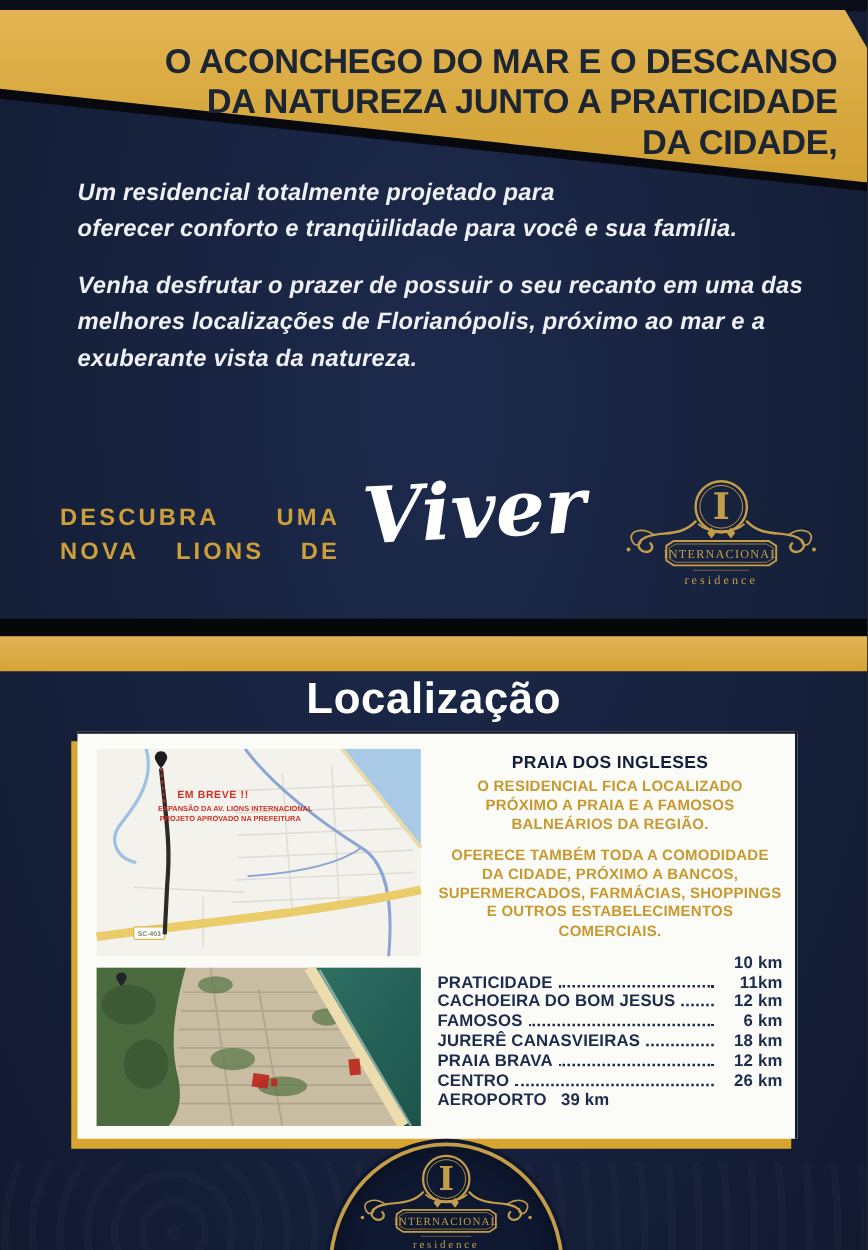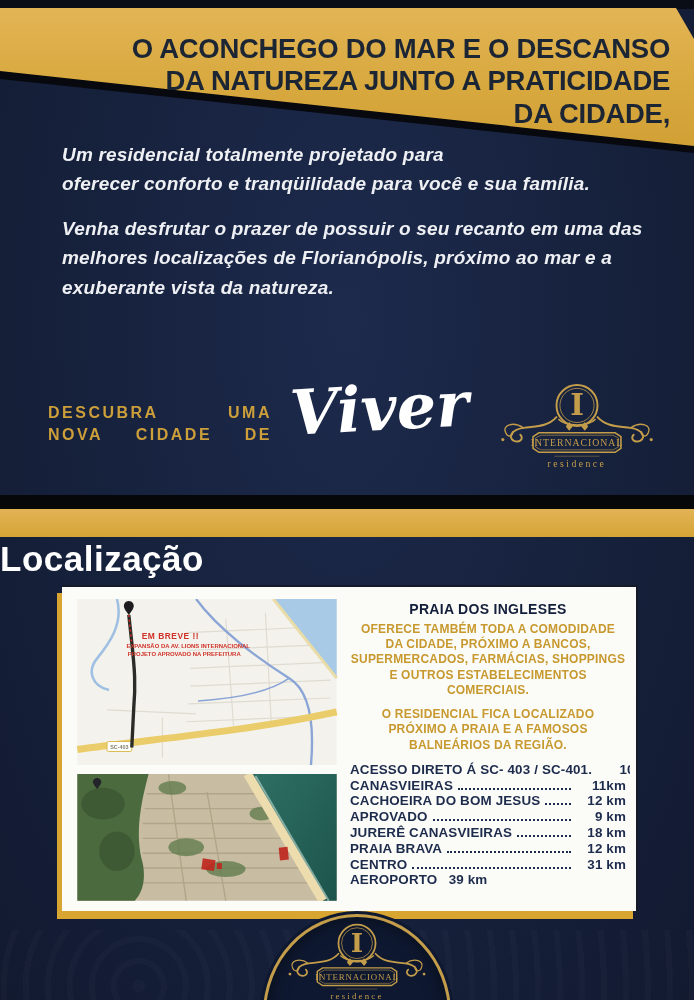--- a/index.html
+++ b/index.html
@@ -17,32 +17,32 @@
     clip-path:polygon(0 8px,676px 8px,694px 39px,694px 146px,0 71px);}
   .headline{position:absolute;top:33px;right:24px;text-align:right;margin:0;
     font-size:27.5px;line-height:1.18;font-weight:bold;color:#1c2534;
     letter-spacing:-0.3px;white-space:pre-line;}
   
   .intro-p{position:absolute;left:62px;margin:0;color:#eef0f4;font-weight:bold;font-style:italic;
     font-size:19px;line-height:1.55;letter-spacing:0.2px;white-space:pre-line;}
   .p1{top:140px;} .p2{top:214px;} .p3{top:318px;}
   
   .tagline{position:absolute;top:402px;left:48px;width:224px;color:#cd9f3a;font-weight:bold;
-    font-size:16px;letter-spacing:2.5px;}
+    font-size:19px;letter-spacing:2.5px;}
   .tagline .t-line{display:flex;justify-content:space-between;line-height:1.4;}
   .viver{position:absolute;top:372px;left:290px;font-family:"DejaVu Serif",serif;font-style:italic;
     font-weight:bold;font-size:62px;color:#ffffff;transform:rotate(-3deg);}
   .logo-box{position:absolute;top:382px;left:494px;width:166px;}
   .logo-svg{width:100%;display:block;}
   
   .div-black{position:absolute;top:495px;left:0;width:694px;height:14px;background:#060709;}
   .div-gold{position:absolute;top:509px;left:0;width:694px;height:28px;
     background:linear-gradient(180deg,#e2b355,#d5a436);}
   
-  .loc-title{position:absolute;top:539px;left:0;width:694px;margin:0;
+  .loc-title{position:absolute;top:539px;left:0;width:694px;margin:0;text-align:center;
     font-size:35px;font-weight:bold;color:#ffffff;letter-spacing:0.5px;}
   .card{position:absolute;top:585px;left:62px;width:576px;height:326px;box-sizing:border-box;
     background:#fbfbf8;border-top:2px solid #141a28;border-right:2px solid #141a28;
     box-shadow:-5px 8px 0 #d8a630;display:flex;gap:8px;padding:12px 6px 10px 14px;}
   .maps-col{width:262px;display:flex;flex-direction:column;gap:9px;flex:none;}
   .maps-col svg{display:block;}
   .info-col{flex:1;text-align:center;padding:0 4px 0 4px;overflow:hidden;}
   .info-title{margin:2px 0 5px;font-size:14px;font-weight:bold;color:#131f3a;letter-spacing:0.3px;}
   .info-gold{margin:0 0 9px;font-size:12px;line-height:1.27;font-weight:bold;color:#c7992e;
     white-space:pre-line;letter-spacing:0.2px;}
@@ -82,21 +82,21 @@
 melhores localizações de Florianópolis, próximo ao mar e a
 exuberante vista da natureza.</p>
 
   <div class="tagline">
     <div class="t-line">
       <span>DESCUBRA</span>
       <span>UMA</span>
     </div>
     <div class="t-line">
       <span>NOVA</span>
-      <span>CIDADE</span>
+      <span>LIONS</span>
       <span>DE</span>
     </div>
   </div>
   <div class="viver">Viver</div>
 
   <div class="logo-box">
     <svg class="logo-svg" viewBox="0 0 170 92">
       <g stroke="#c49d4a" fill="none" stroke-width="2">
         <circle cx="85" cy="24" r="21"></circle>
         <circle cx="85" cy="24" r="17.5" stroke-width="0.8"></circle>
@@ -201,63 +201,62 @@
           <rect x="126" y="86" width="13" height="11" transform="rotate(8 132 91)"></rect>
           <rect x="141" y="90" width="5" height="6"></rect>
           <rect x="204" y="74" width="9" height="13" transform="rotate(-6 208 80)"></rect>
         </g>
         <path d="M20 4 C17 4 15.8 6.4 15.8 8 C15.8 10.4 20 15 20 15 C20 15 24.2 10.4 24.2 8 C24.2 6.4 23 4 20 4 Z" fill="#22242a"></path>
       </svg>
     </div>
 
     <div class="info-col">
       <h3 class="info-title">PRAIA DOS INGLESES</h3>
+      <p class="info-gold">O RESIDENCIAL FICA LOCALIZADO
+PRÓXIMO A PRAIA E A FAMOSOS
+BALNEÁRIOS DA REGIÃO.</p>
       <p class="info-gold">OFERECE TAMBÉM TODA A COMODIDADE
 DA CIDADE, PRÓXIMO A BANCOS,
 SUPERMERCADOS, FARMÁCIAS, SHOPPINGS
 E OUTROS ESTABELECIMENTOS COMERCIAIS.</p>
-      <p class="info-gold">O RESIDENCIAL FICA LOCALIZADO
-PRÓXIMO A PRAIA E A FAMOSOS
-BALNEÁRIOS DA REGIÃO.</p>
 
       <div class="dist">
         <div class="dist-row no-leader">
-          <span class="lbl">ACESSO DIRETO Á SC- 403 / SC-401.</span>
           <span class="leader"></span>
           <span class="val">10 km</span>
         </div>
         <div class="dist-row">
-          <span class="lbl">CANASVIEIRAS</span>
+          <span class="lbl">PRATICIDADE</span>
           <span class="leader"></span>
           <span class="val">11km</span>
         </div>
         <div class="dist-row">
           <span class="lbl">CACHOEIRA DO BOM JESUS</span>
           <span class="leader"></span>
           <span class="val">12 km</span>
         </div>
         <div class="dist-row">
-          <span class="lbl">APROVADO</span>
-          <span class="leader"></span>
-          <span class="val">9 km</span>
+          <span class="lbl">FAMOSOS</span>
+          <span class="leader"></span>
+          <span class="val">6 km</span>
         </div>
         <div class="dist-row">
           <span class="lbl">JURERÊ CANASVIEIRAS</span>
           <span class="leader"></span>
           <span class="val">18 km</span>
         </div>
         <div class="dist-row">
           <span class="lbl">PRAIA BRAVA</span>
           <span class="leader"></span>
           <span class="val">12 km</span>
         </div>
         <div class="dist-row">
           <span class="lbl">CENTRO</span>
           <span class="leader"></span>
-          <span class="val">31 km</span>
+          <span class="val">26 km</span>
         </div>
         <div class="dist-row">
           <span class="lbl">AEROPORTO</span>
 
           <span class="val">39 km</span>
         </div>
 
       </div>
     </div>
   </div>

